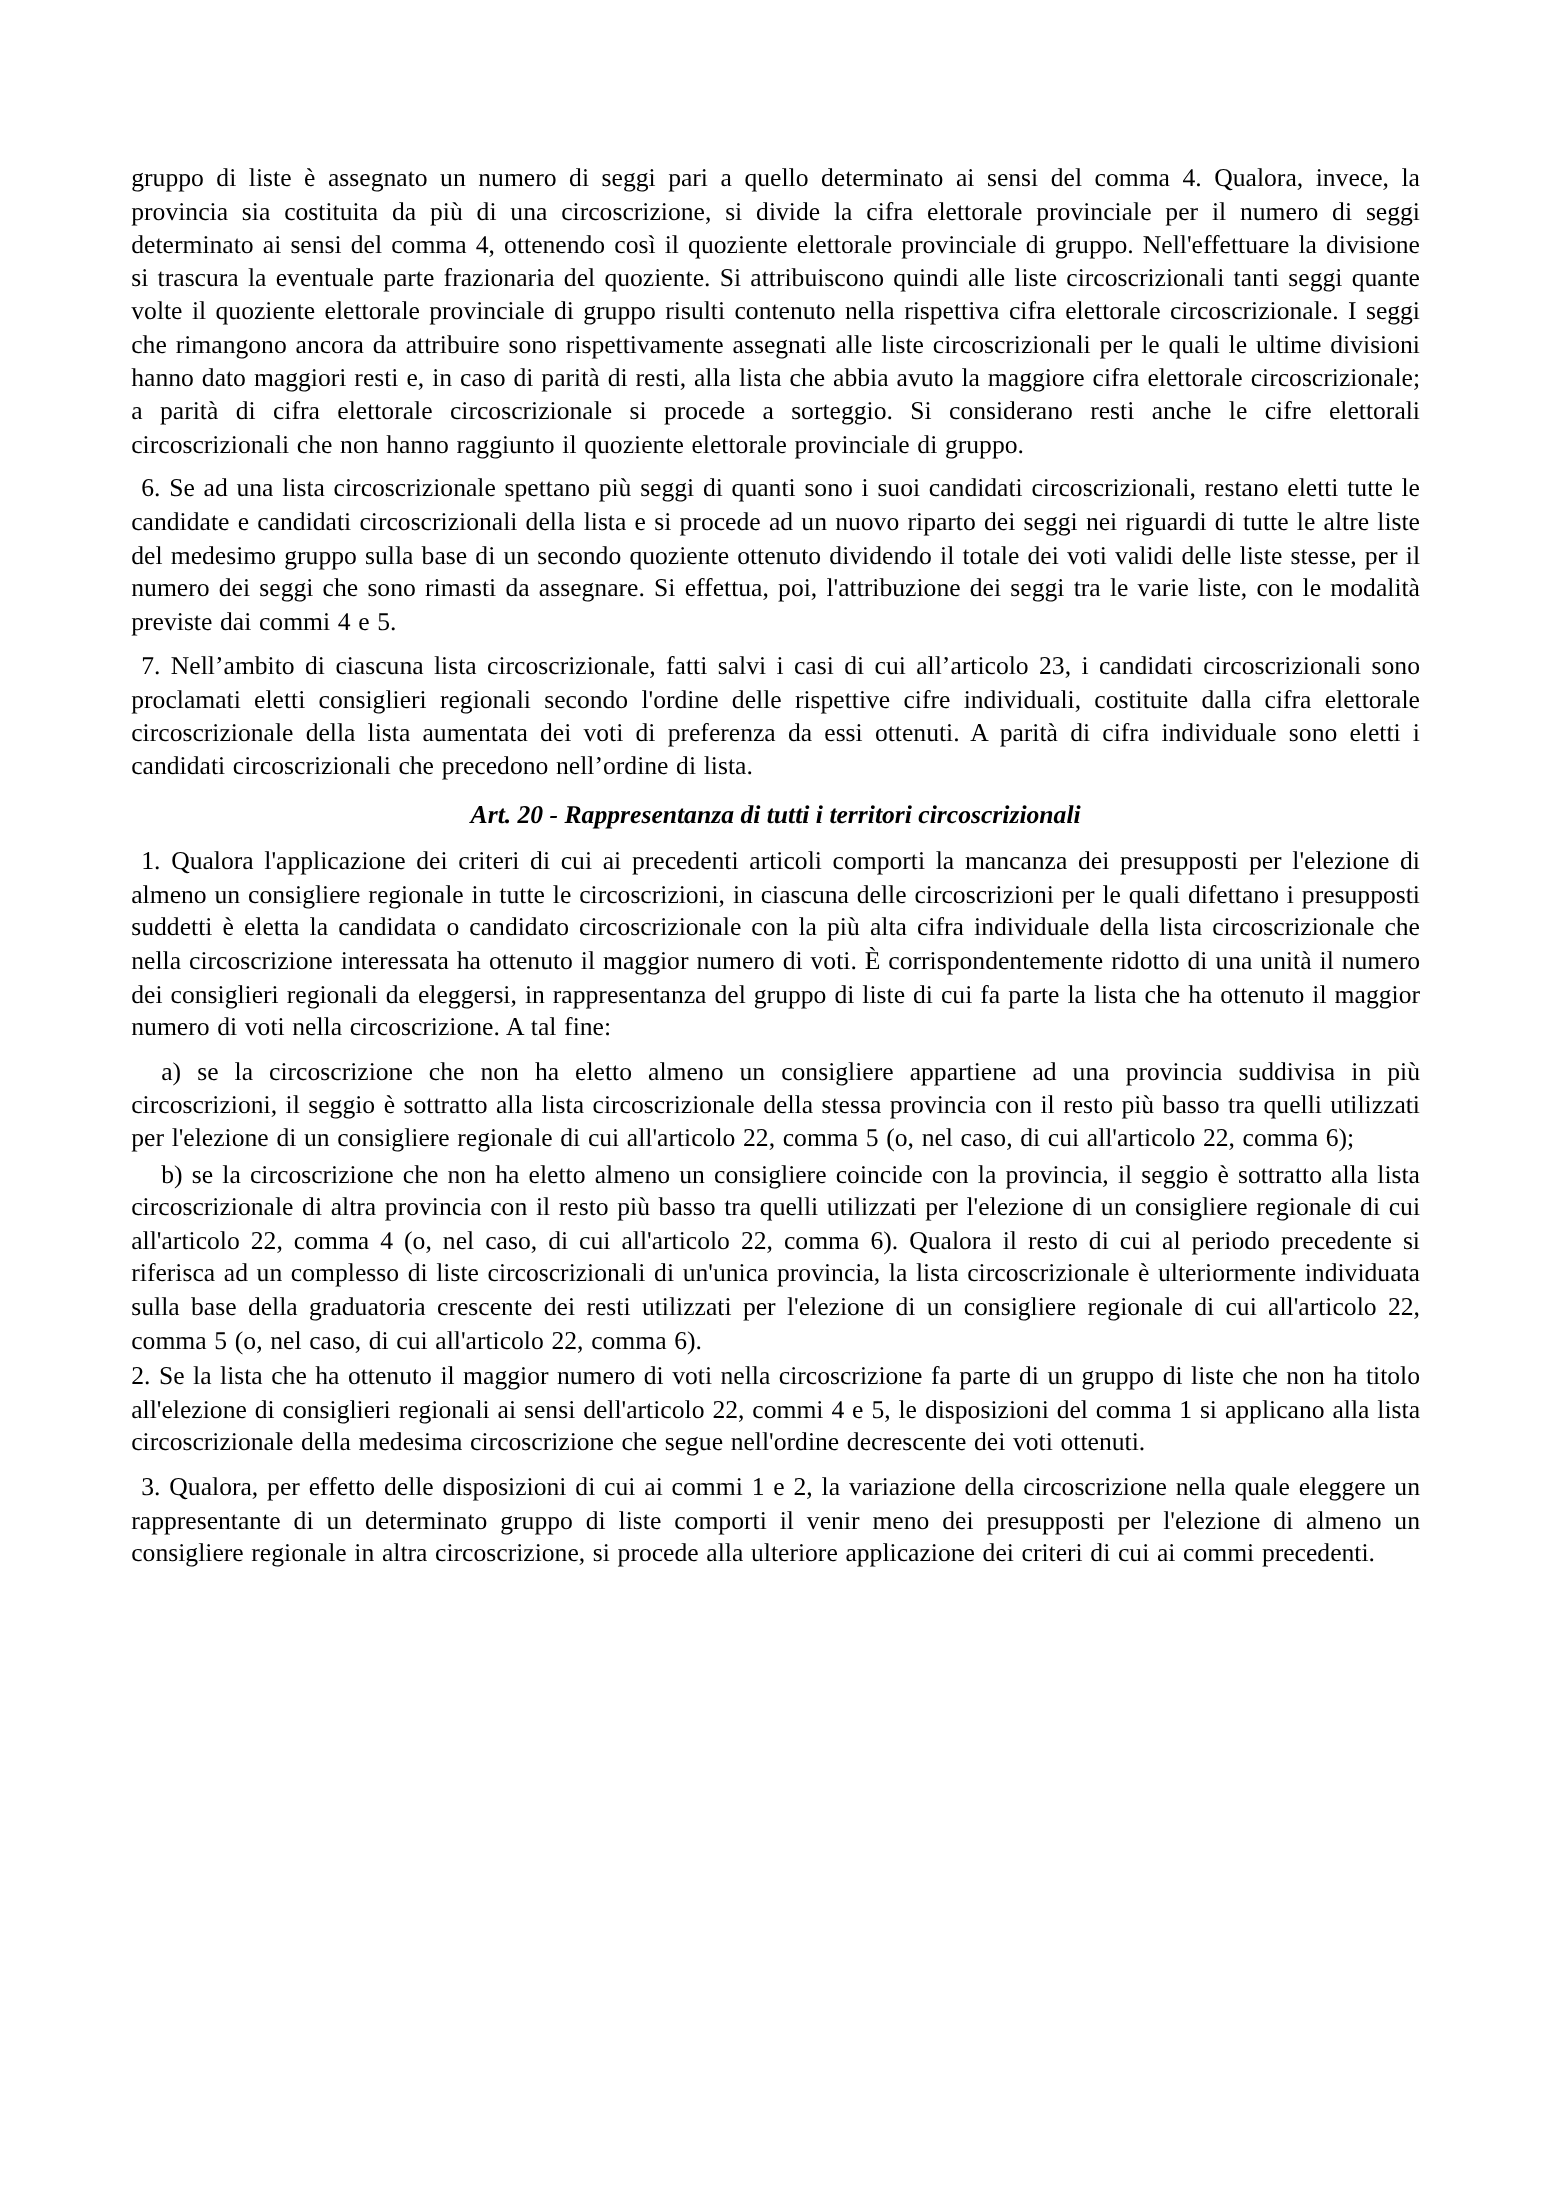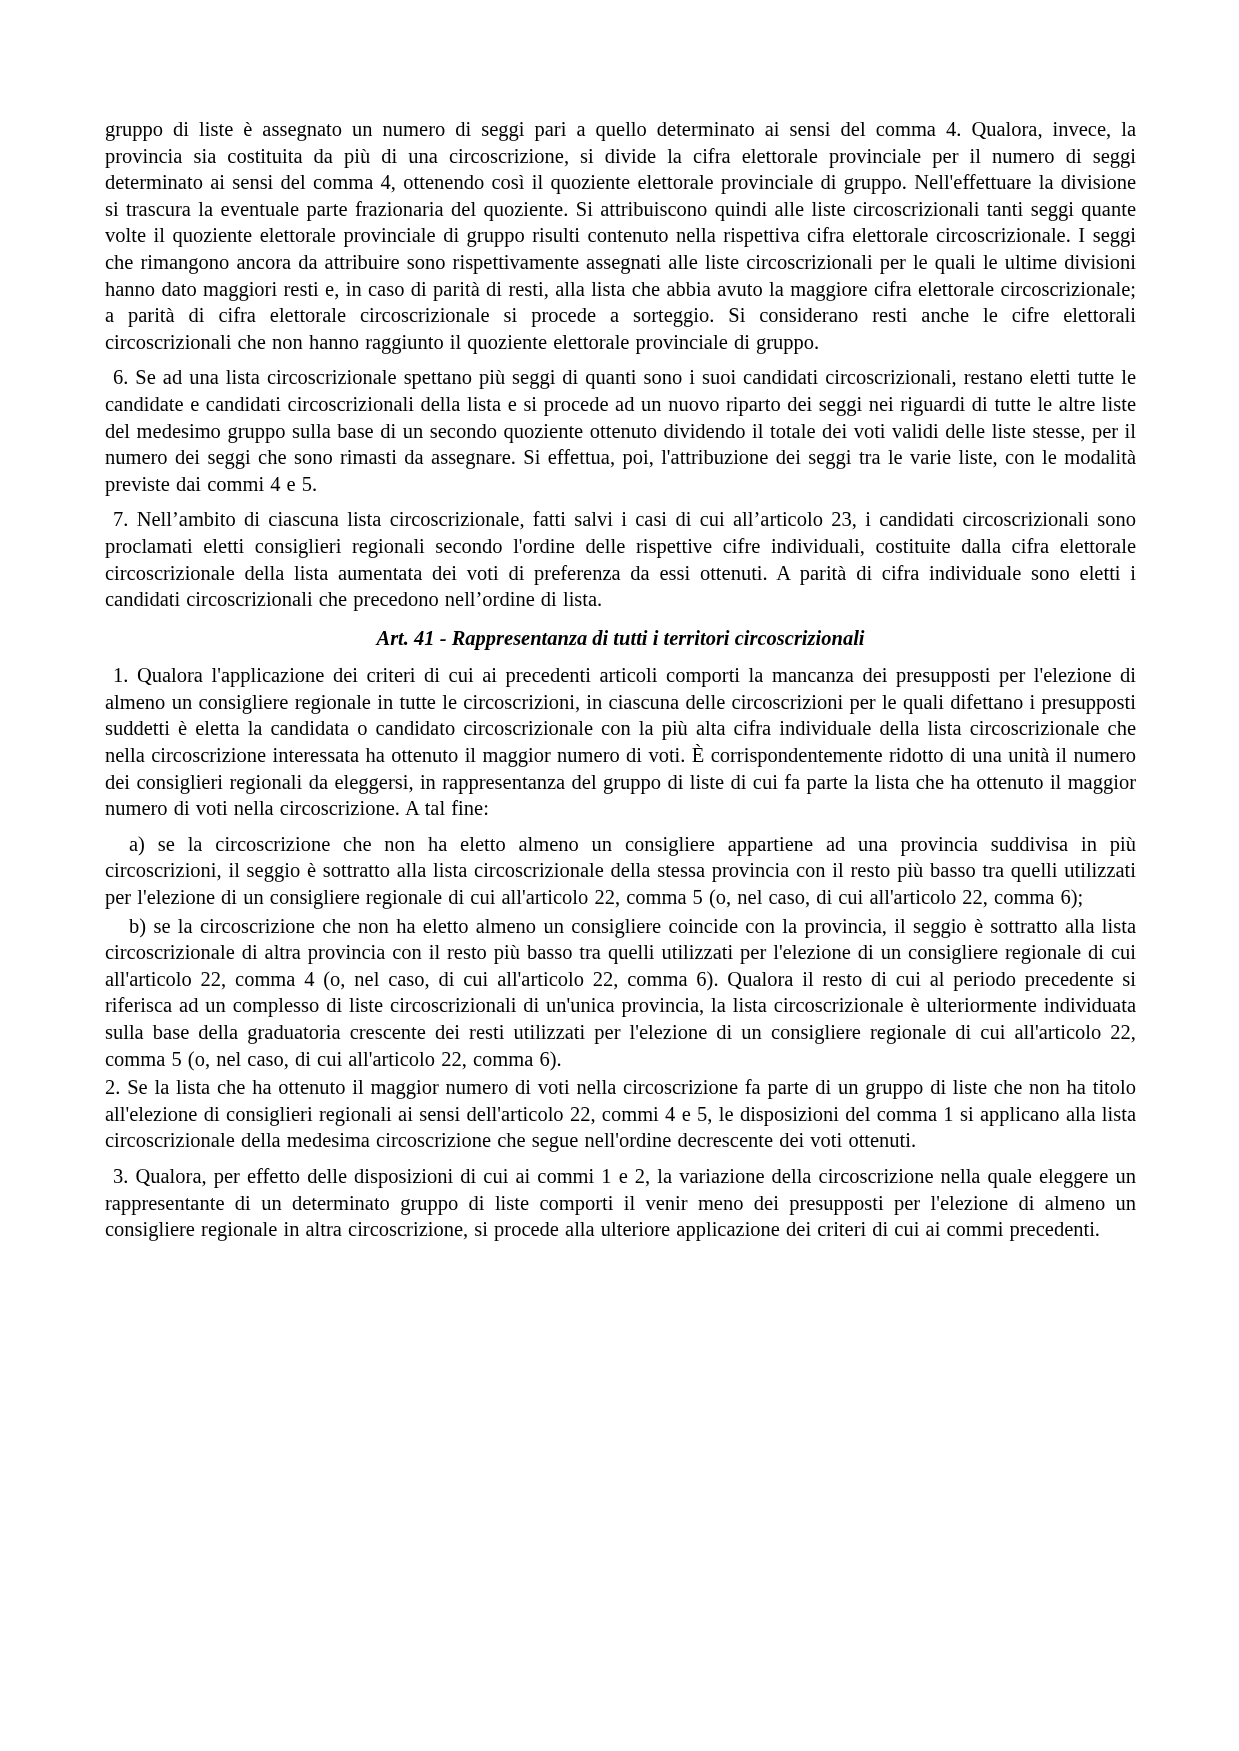--- a/index.html
+++ b/index.html
@@ -9,21 +9,21 @@
   }
   body {
     width: 1239px;
     height: 1751px;
     position: relative;
     font-family: "Liberation Serif", "DejaVu Serif", serif;
     color: #000000;
   }
   .page {
     position: absolute;
-    top: 116px;
+    top: 130px;
     left: 105px;
     width: 1031px;
   }
   .para {
     font-size: 20.5px;
     line-height: 26.6px;
     text-align: justify;
     margin: 0 0 9px 0;
     word-spacing: 1px;
   }
@@ -45,21 +45,21 @@
 </head>
 <body>
 
 <div class="page">
   <p class="para">gruppo di liste è assegnato un numero di seggi pari a quello determinato ai sensi del comma 4. Qualora, invece, la provincia sia costituita da più di una circoscrizione, si divide la cifra elettorale provinciale per il numero di seggi determinato ai sensi del comma 4, ottenendo così il quoziente elettorale provinciale di gruppo. Nell'effettuare la divisione si trascura la eventuale parte frazionaria del quoziente. Si attribuiscono quindi alle liste circoscrizionali tanti seggi quante volte il quoziente elettorale provinciale di gruppo risulti contenuto nella rispettiva cifra elettorale circoscrizionale. I seggi che rimangono ancora da attribuire sono rispettivamente assegnati alle liste circoscrizionali per le quali le ultime divisioni hanno dato maggiori resti e, in caso di parità di resti, alla lista che abbia avuto la maggiore cifra elettorale circoscrizionale; a parità di cifra elettorale circoscrizionale si procede a sorteggio. Si considerano resti anche le cifre elettorali circoscrizionali che non hanno raggiunto il quoziente elettorale provinciale di gruppo.</p>
 
   <p class="para indent">6. Se ad una lista circoscrizionale spettano più seggi di quanti sono i suoi candidati circoscrizionali, restano eletti tutte le candidate e candidati circoscrizionali della lista e si procede ad un nuovo riparto dei seggi nei riguardi di tutte le altre liste del medesimo gruppo sulla base di un secondo quoziente ottenuto dividendo il totale dei voti validi delle liste stesse, per il numero dei seggi che sono rimasti da assegnare. Si effettua, poi, l'attribuzione dei seggi tra le varie liste, con le modalità previste dai commi 4 e 5.</p>
 
   <p class="para indent">7. Nell’ambito di ciascuna lista circoscrizionale, fatti salvi i casi di cui all’articolo 23, i candidati circoscrizionali sono proclamati eletti consiglieri regionali secondo l'ordine delle rispettive cifre individuali, costituite dalla cifra elettorale circoscrizionale della lista aumentata dei voti di preferenza da essi ottenuti. A parità di cifra individuale sono eletti i candidati circoscrizionali che precedono nell’ordine di lista.</p>
 
-  <h2 class="heading">Art. 41 - Rappresentanza di tutti i territori circoscrizionali</h2>
+  <h2 class="heading">Art. 20 - Rappresentanza di tutti i territori circoscrizionali</h2>
 
   <p class="para indent">1. Qualora l'applicazione dei criteri di cui ai precedenti articoli comporti la mancanza dei presupposti per l'elezione di almeno un consigliere regionale in tutte le circoscrizioni, in ciascuna delle circoscrizioni per le quali difettano i presupposti suddetti è eletta la candidata o candidato circoscrizionale con la più alta cifra individuale della lista circoscrizionale che nella circoscrizione interessata ha ottenuto il maggior numero di voti. È corrispondentemente ridotto di una unità il numero dei consiglieri regionali da eleggersi, in rappresentanza del gruppo di liste di cui fa parte la lista che ha ottenuto il maggior numero di voti nella circoscrizione. A tal fine:</p>
 
   <p class="para list-item">a) se la circoscrizione che non ha eletto almeno un consigliere appartiene ad una provincia suddivisa in più circoscrizioni, il seggio è sottratto alla lista circoscrizionale della stessa provincia con il resto più basso tra quelli utilizzati per l'elezione di un consigliere regionale di cui all'articolo 22, comma 5 (o, nel caso, di cui all'articolo 22, comma 6);</p>
 
   <p class="para list-item">b) se la circoscrizione che non ha eletto almeno un consigliere coincide con la provincia, il seggio è sottratto alla lista circoscrizionale di altra provincia con il resto più basso tra quelli utilizzati per l'elezione di un consigliere regionale di cui all'articolo 22, comma 4 (o, nel caso, di cui all'articolo 22, comma 6). Qualora il resto di cui al periodo precedente si riferisca ad un complesso di liste circoscrizionali di un'unica provincia, la lista circoscrizionale è ulteriormente individuata sulla base della graduatoria crescente dei resti utilizzati per l'elezione di un consigliere regionale di cui all'articolo 22, comma 5 (o, nel caso, di cui all'articolo 22, comma 6).</p>
 
   <p class="para">2. Se la lista che ha ottenuto il maggior numero di voti nella circoscrizione fa parte di un gruppo di liste che non ha titolo all'elezione di consiglieri regionali ai sensi dell'articolo 22, commi 4 e 5, le disposizioni del comma 1 si applicano alla lista circoscrizionale della medesima circoscrizione che segue nell'ordine decrescente dei voti ottenuti.</p>
 
   <p class="para indent">3. Qualora, per effetto delle disposizioni di cui ai commi 1 e 2, la variazione della circoscrizione nella quale eleggere un rappresentante di un determinato gruppo di liste comporti il venir meno dei presupposti per l'elezione di almeno un consigliere regionale in altra circoscrizione, si procede alla ulteriore applicazione dei criteri di cui ai commi precedenti.</p>

